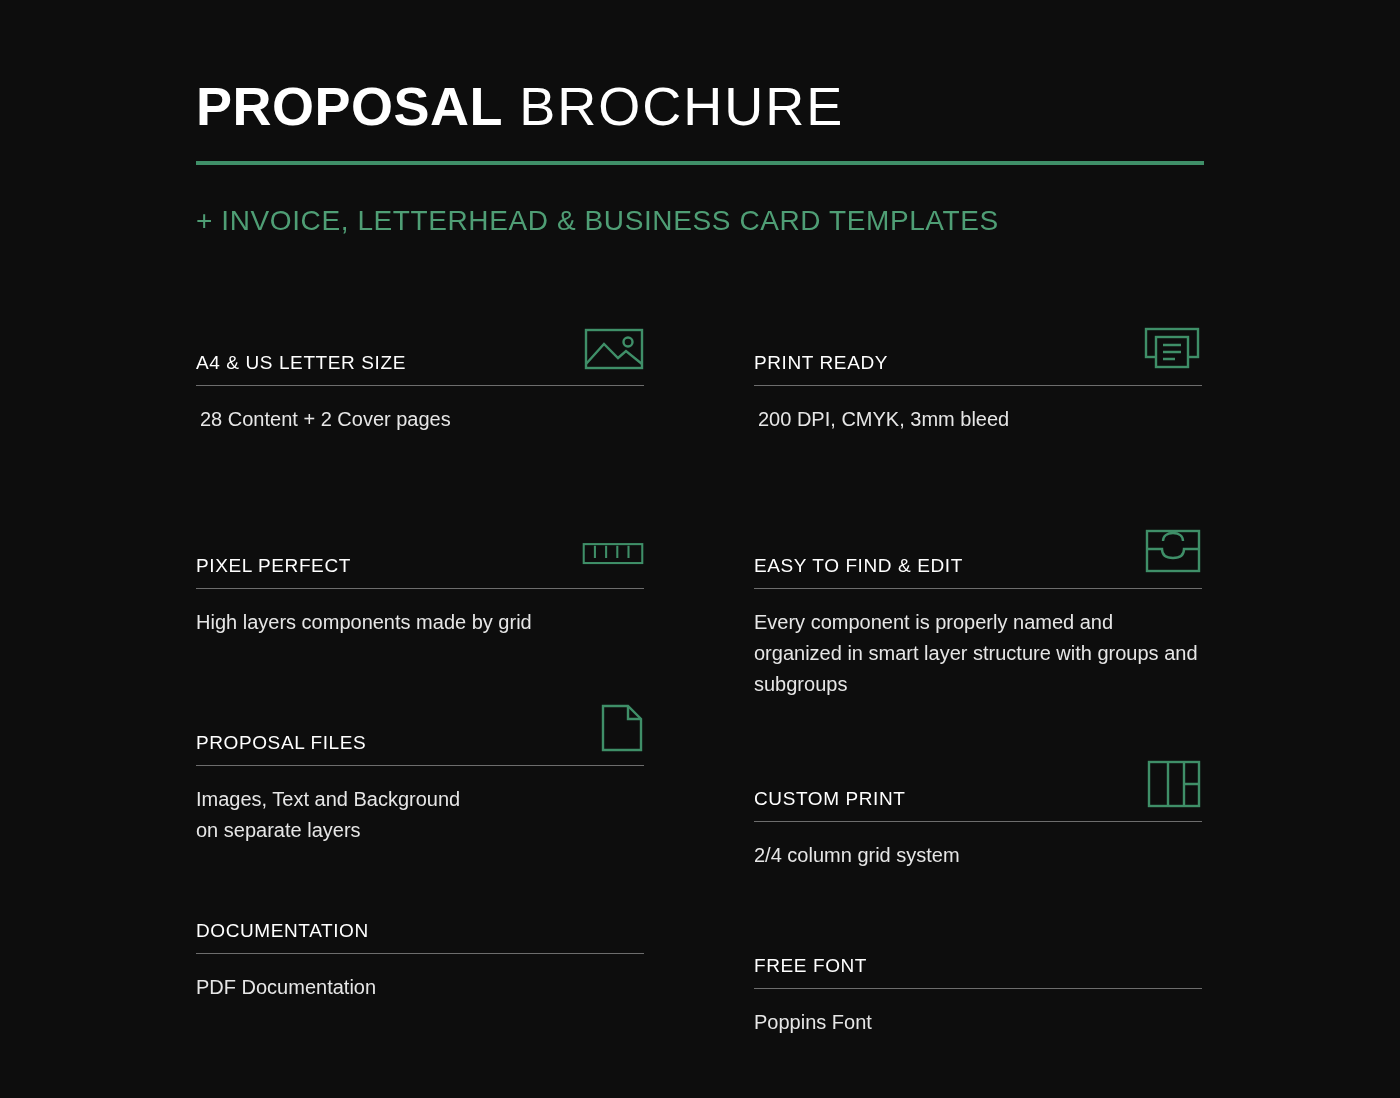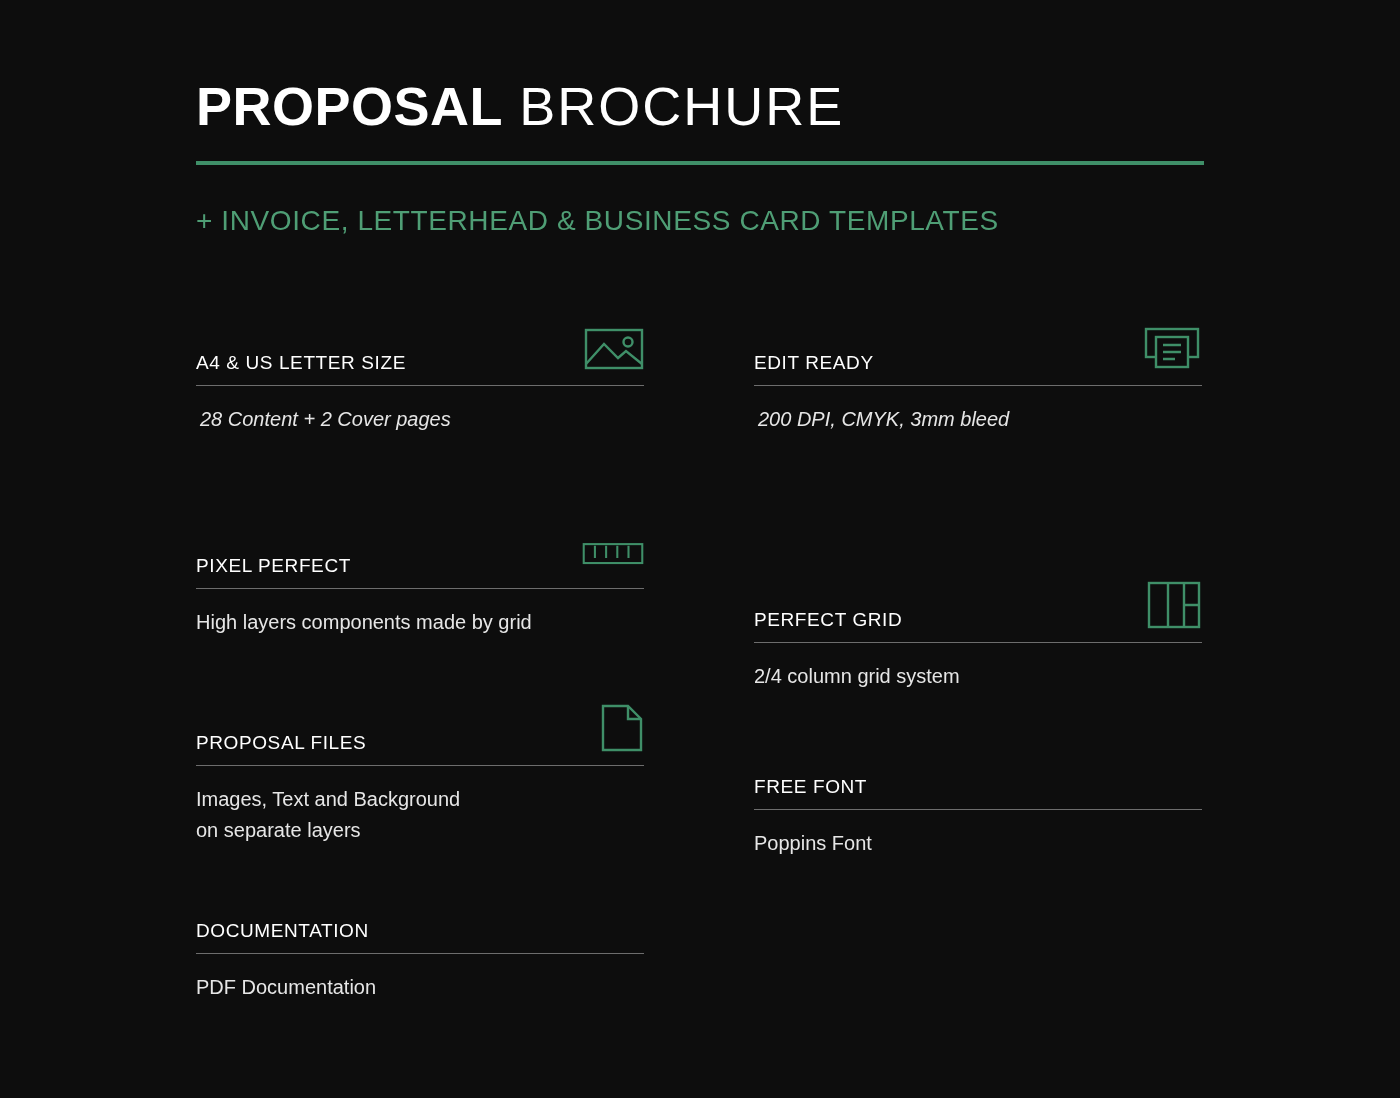--- a/index.html
+++ b/index.html
@@ -101,21 +101,21 @@
     margin-top: 9px;
     opacity: 0.75;
   }
   .feature-desc {
     margin-top: 18px;
     font-size: 20px;
     line-height: 1.55;
     color: #e6e6e6;
     font-weight: 300;
   }
-  .pad-left-sm { padding-left: 4px; font-style: italic; }
+  .pad-left-sm { padding-left: 4px; }
 
   
   .gap-86 { height: 86px; }
   .gap-60 { height: 60px; }
   .gap-40 { height: 40px; }
   .gap-54 { height: 54px; }
   .gap-50 { height: 50px; }
 </style>
 </head>
 <body>
@@ -190,41 +190,55 @@
       <div class="feature-rule"></div>
       <div class="feature-desc">PDF Documentation</div>
     </div>
 
   </div>
 
   <div class="col col-right">
 
     <div class="feature">
       <div class="feature-head">
-        <div class="feature-name">EDIT READY</div>
+        <div class="feature-name">PRINT READY</div>
         <div class="feature-icon">
           <svg width="60" height="50" viewBox="0 0 60 50" fill="none" xmlns="http://www.w3.org/2000/svg">
             <rect x="4" y="6" width="52" height="28" stroke="#3f8f68" stroke-width="2.4"></rect>
             <rect x="14" y="14" width="32" height="30" stroke="#3f8f68" stroke-width="2.4" fill="#0d0d0d"></rect>
             <path d="M21 22 H39 M21 29 H39 M21 36 H33" stroke="#3f8f68" stroke-width="2.4"></path>
           </svg>
         </div>
       </div>
       <div class="feature-rule"></div>
       <div class="feature-desc pad-left-sm">200 DPI, CMYK, 3mm bleed</div>
     </div>
 
     <div class="gap-86"></div>
 
+    <div class="feature">
+      <div class="feature-head">
+        <div class="feature-name">EASY TO FIND &amp; EDIT</div>
+        <div class="feature-icon">
+          <svg width="58" height="52" viewBox="0 0 58 52" fill="none" xmlns="http://www.w3.org/2000/svg">
+            <rect x="3" y="6" width="52" height="40" stroke="#3f8f68" stroke-width="2.4"></rect>
+            <path d="M3 24 H18 C18 30 22 33 29 33 C36 33 40 30 40 24 H55" stroke="#3f8f68" stroke-width="2.4" fill="none"></path>
+            <path d="M19 16 C19 11 23 8 29 8 C35 8 39 11 39 16" stroke="#3f8f68" stroke-width="2.4" fill="none"></path>
+          </svg>
+        </div>
+      </div>
+      <div class="feature-rule"></div>
+      <div class="feature-desc">Every component is properly named and organized in smart layer structure with groups and subgroups</div>
+    </div>
 
     <div class="gap-54"></div>
 
     <div class="feature">
       <div class="feature-head">
-        <div class="feature-name">PERFECT GRID</div>
+        <div class="feature-name">CUSTOM PRINT</div>
         <div class="feature-icon">
           <svg width="56" height="52" viewBox="0 0 56 52" fill="none" xmlns="http://www.w3.org/2000/svg">
             <rect x="3" y="4" width="50" height="44" stroke="#3f8f68" stroke-width="2.4"></rect>
             <path d="M22 4 V48 M38 4 V48 M38 26 H53" stroke="#3f8f68" stroke-width="2.4"></path>
           </svg>
         </div>
       </div>
       <div class="feature-rule"></div>
       <div class="feature-desc">2/4 column grid system</div>
     </div>

